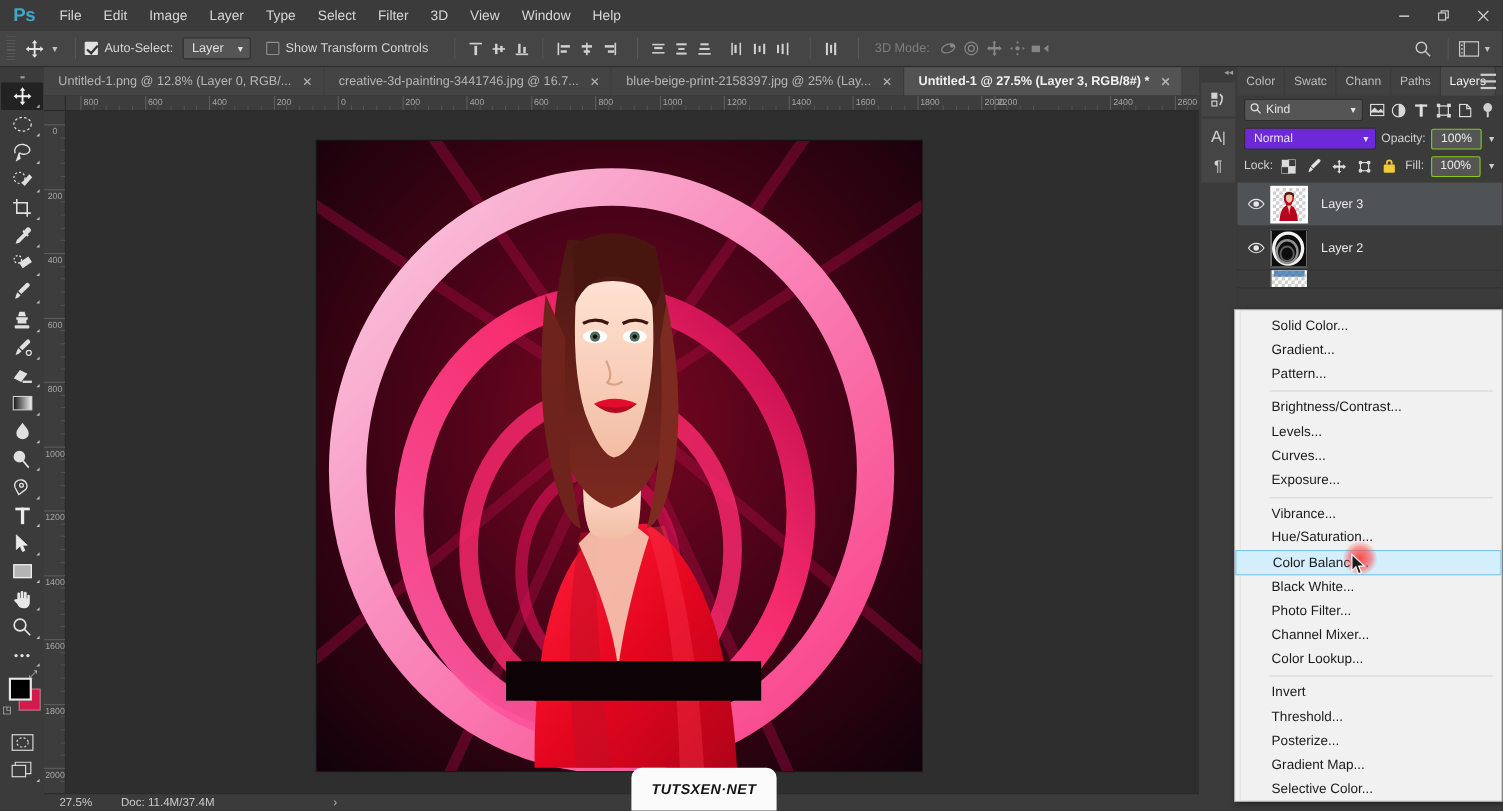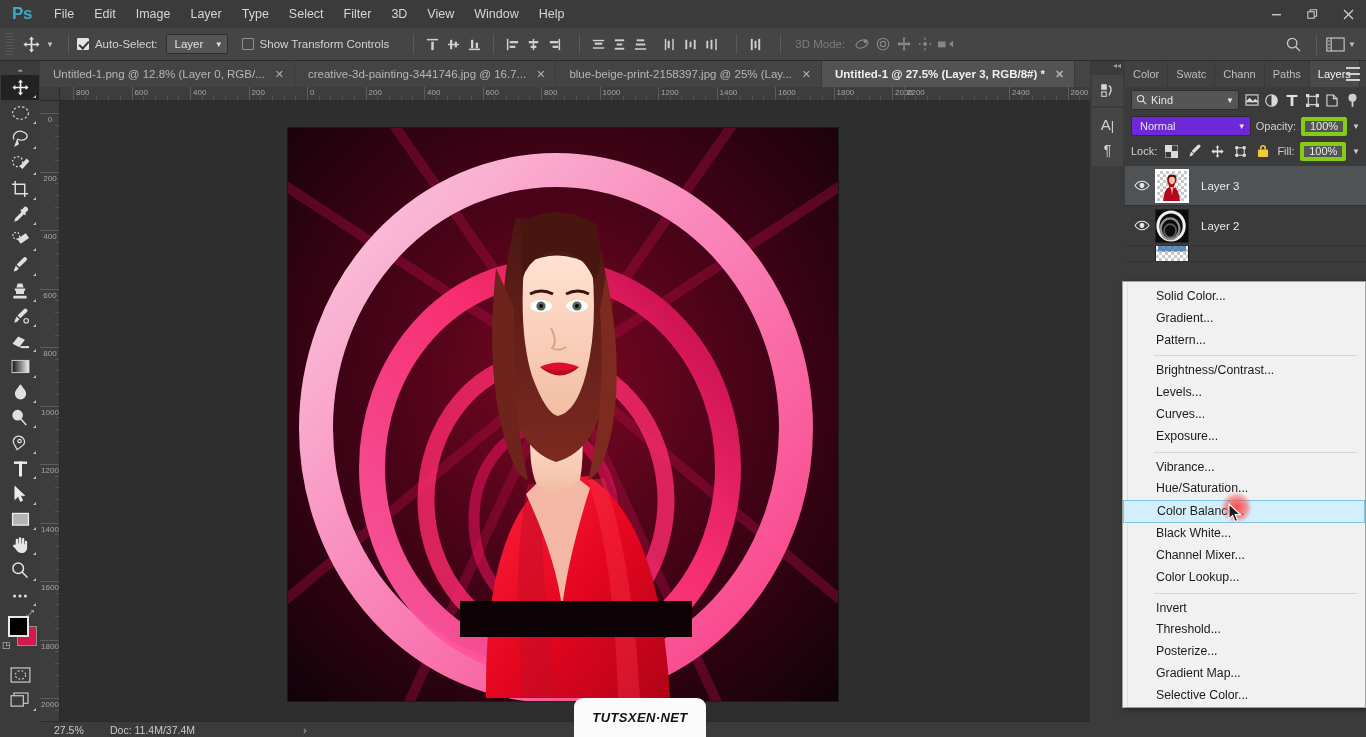--- a/index.html
+++ b/index.html
@@ -171,21 +171,21 @@
   .lay-row{ height:26px; display:flex; align-items:center; padding:0 6px; gap:5px; }
   .kind-combo{ flex:0 0 108px; height:20px; background:#555; border:1px solid #2e2e2e;
      border-radius:2px; display:flex; align-items:center; padding:0 4px; font-size:11px; color:#e4e4e4; }
   .kind-combo .lbl{ flex:1; padding-left:4px; }
   .filt-ico{ width:22px; height:20px; display:flex; align-items:center; justify-content:center;
      color:#d6d6d6; font-size:12px; }
   .blend-combo{ flex:1; height:20px; background:#6d28d9; border:1px solid #2e2e2e; border-radius:2px;
      display:flex; align-items:center; padding:0 4px 0 8px; font-size:11px; color:#e5e5e5;
      justify-content:space-between; }
   .op-label{ font-size:11px; color:#d0d0d0; white-space:nowrap; }
-  .op-field{ width:46px; height:19px; background:#555; border:4px solid #84cc16; border-radius:2px;
+  .op-field{ width:46px; height:19px; background:#555; border:1px solid #84cc16; border-radius:2px;
      font-size:11px; color:#eaeaea; display:flex; align-items:center; justify-content:center; }
   .lock-row{ height:24px; display:flex; align-items:center; padding:0 6px; gap:6px; }
   .lock-ico{ width:17px; height:17px; display:flex; align-items:center; justify-content:center; color:#d8d8d8;}
 
   .layer-list{ position:absolute; left:0; top:105px; width:241px; bottom:0; background:#3b3b3b; }
   .layer{
     height:40px; display:flex; align-items:center; border-bottom:1px solid #333;
     background:#3b3b3b; padding-left:4px;
   }
   .layer.sel{ background:#4f5355; }
@@ -1051,20 +1051,21 @@
     <div class="ctx-item">Brightness/Contrast...</div>
     <div class="ctx-item">Levels...</div>
     <div class="ctx-item">Curves...</div>
     <div class="ctx-item">Exposure...</div>
     <div class="ctx-sep"></div>
 
     <div class="ctx-item">Vibrance...</div>
     <div class="ctx-item">Hue/Saturation...</div>
     <div class="ctx-item hl">Color Balance...</div>
     <div class="ctx-item">Black  White...</div>
+    <div class="ctx-item">Photo Filter...</div>
     <div class="ctx-item">Channel Mixer...</div>
     <div class="ctx-item">Color Lookup...</div>
     <div class="ctx-sep"></div>
 
     <div class="ctx-item">Invert</div>
     <div class="ctx-item">Threshold...</div>
     <div class="ctx-item">Posterize...</div>
     <div class="ctx-item">Gradient Map...</div>
     <div class="ctx-item">Selective Color...</div>
   </div>

